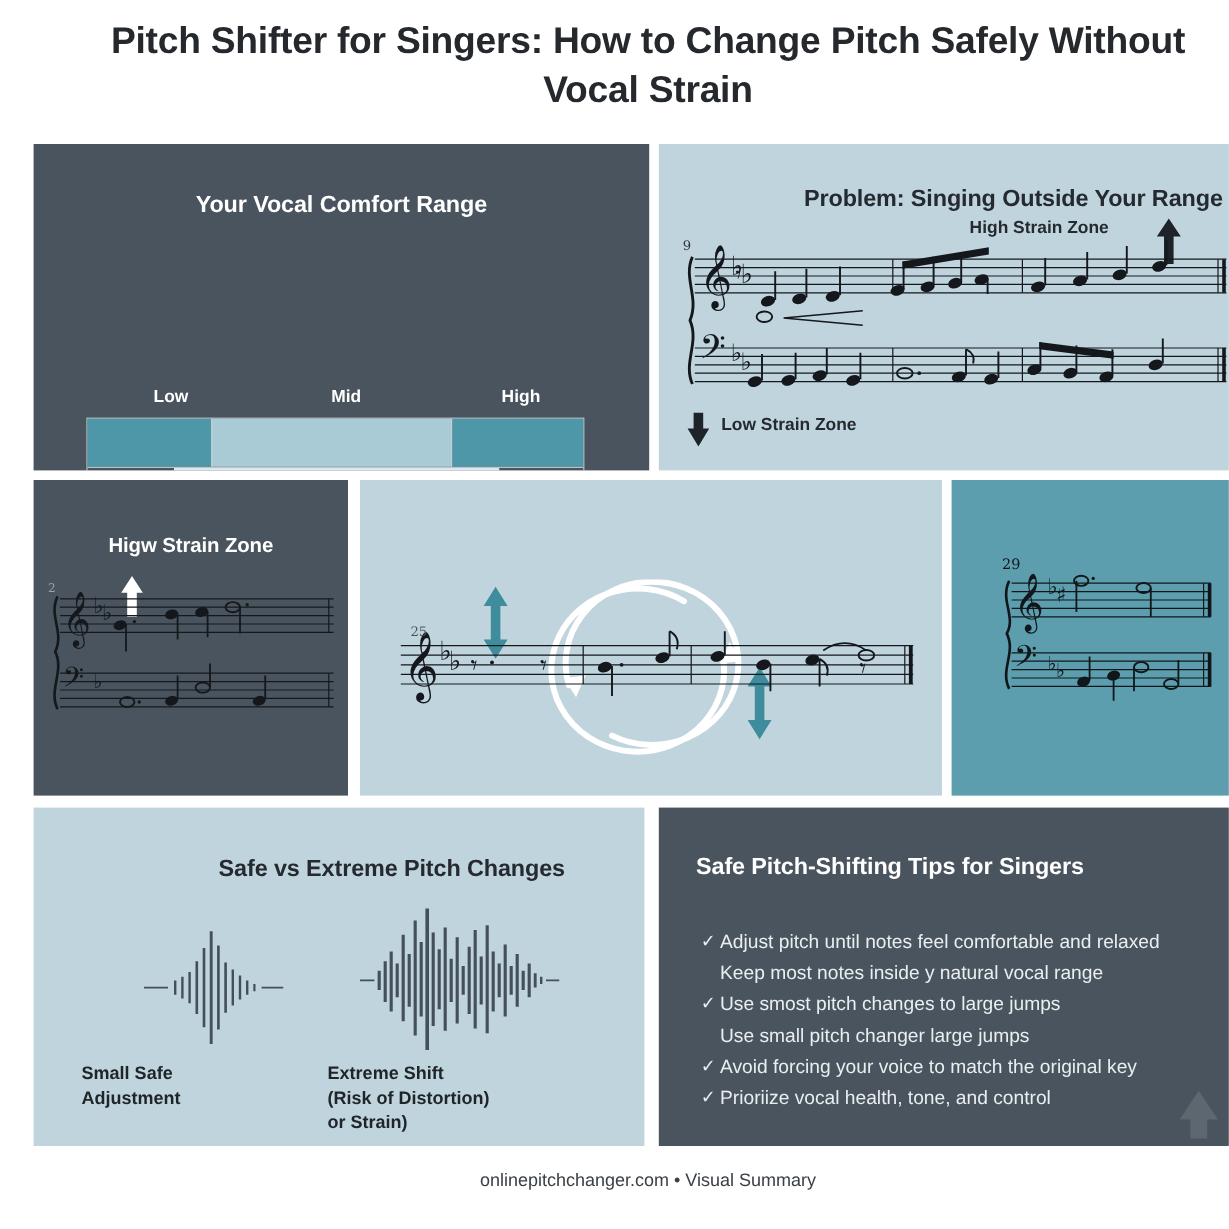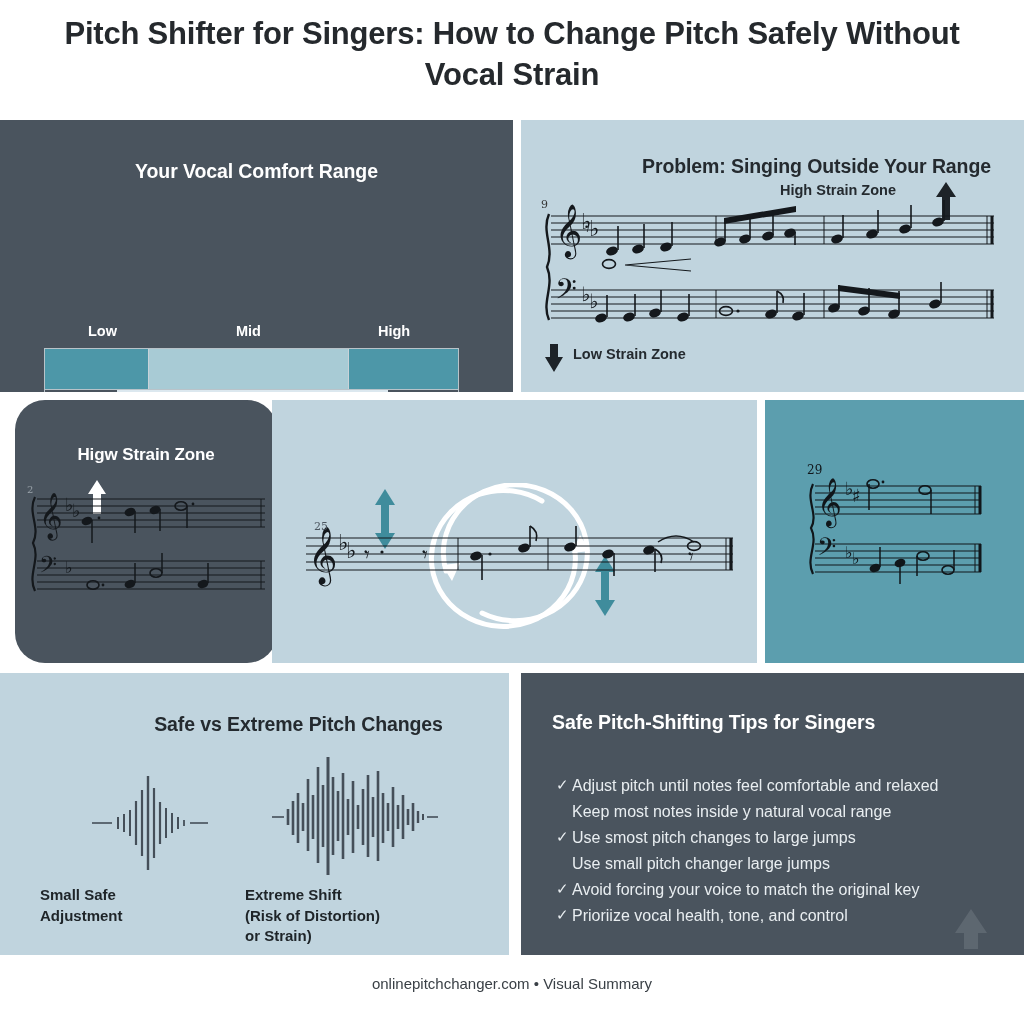--- a/index.html
+++ b/index.html
@@ -3,55 +3,55 @@
 <meta charset="utf-8">
 <style>
   html,body{margin:0;padding:0;}
   body{
     width:1024px;height:1024px;
     background:#ffffff;
     font-family:"Liberation Sans", sans-serif;
     overflow:hidden;
     position:relative;
   }
-  .page{position:relative;width:908px;height:1024px;}
+  .page{position:relative;width:908px;height:1024px;margin-left:28px;}
 
   
   .title{
     position:absolute;left:0;top:14px;width:1024px;
     text-align:center;
     font-size:31px;font-weight:bold;line-height:1.32;
     color:#25292d;letter-spacing:-0.2px;
     padding:0 60px;box-sizing:border-box;
   }
 
   
   .panel{position:absolute;overflow:hidden;}
   .dark{background:#4a545e;}
   .light{background:#c0d4de;}
   .teal{background:#5c9eae;}
 
   .p-vocal {left:0;   top:120px; width:513px; height:272px;}
   .p-problem{left:521px;top:120px;width:503px;height:272px;}
-  .p-high  {left:15px;   top:400px; width:262px; height:263px;border-radius:30px;}
+  .p-high  {left:0;   top:400px; width:262px; height:263px;}
   .p-sol   {left:272px;top:400px;width:485px;height:263px;}
   .p-teal  {left:765px;top:400px;width:259px;height:263px;}
   .p-wave  {left:0;   top:673px; width:509px; height:282px;}
   .p-tips  {left:521px;top:673px;width:503px;height:282px;}
 
   .h-light{color:#ffffff;}
   .h-dark{color:#242a2f;padding-left:44px;}
 
   .panel-title{
     position:absolute;left:0;width:100%;text-align:center;
     font-size:19.5px;font-weight:bold;letter-spacing:-0.1px;
   }
 
   
-  .range-labels{position:absolute;left:40px;top:203px;width:415px;height:22px;}
+  .range-labels{position:absolute;left:52px;top:203px;width:415px;height:22px;}
   .range-labels span{position:absolute;font-size:14.5px;font-weight:bold;color:#fff;}
   .lbl-low{left:48px;}
   .lbl-mid{left:196px;}
   .lbl-high{left:338px;}
 
   .range-box{
     position:absolute;left:44px;top:228px;width:415px;height:95px;
     border:1px solid #b9c3c9;box-sizing:border-box;
   }
   .bar-row{position:absolute;left:0;top:0;width:100%;height:40px;display:flex;}

